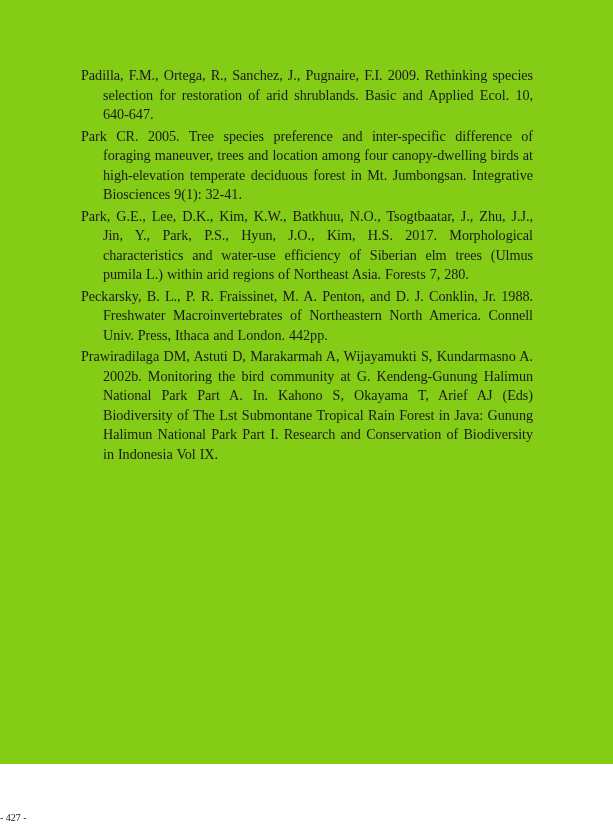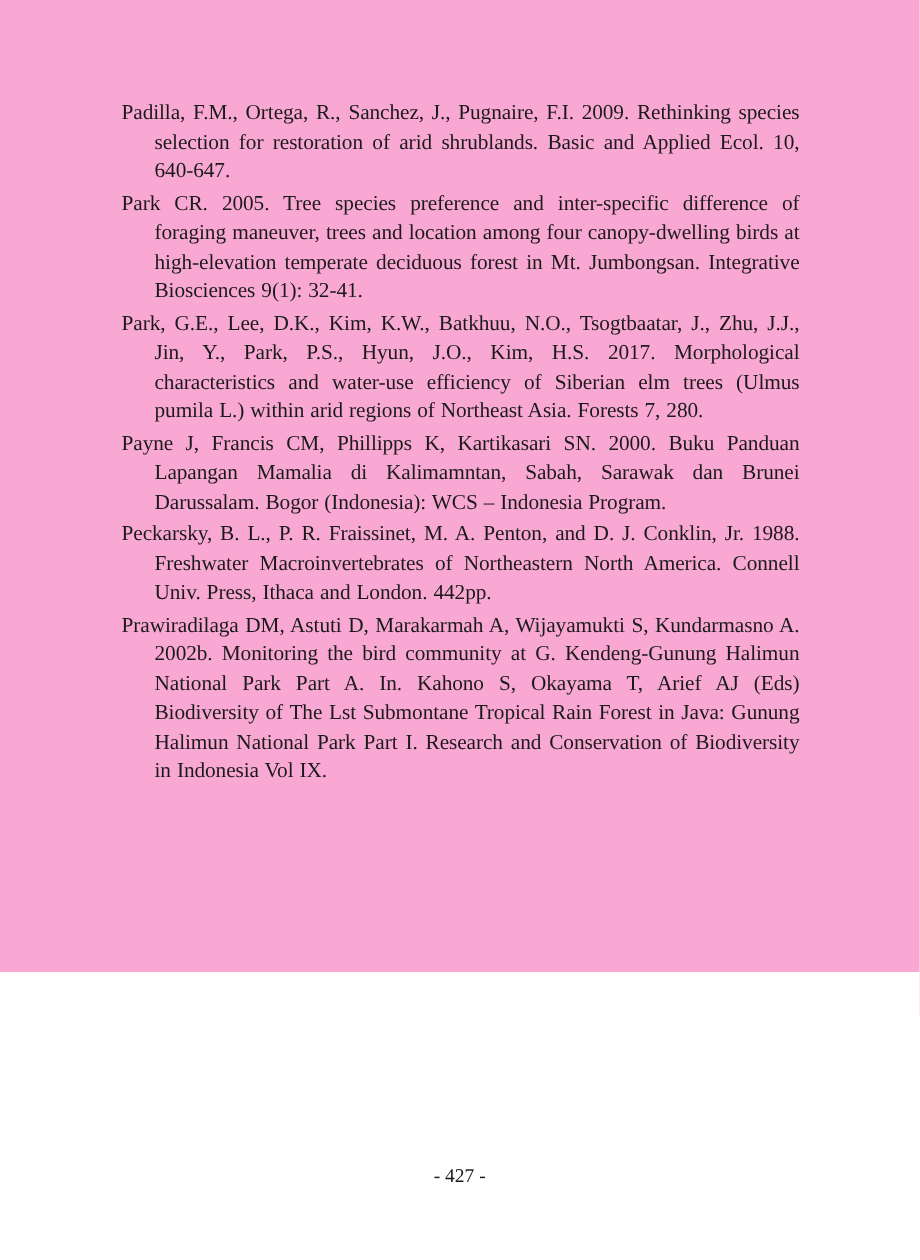--- a/index.html
+++ b/index.html
@@ -13,22 +13,22 @@
     position: relative;
     overflow: hidden;
     font-family: "DejaVu Serif", "Liberation Serif", serif;
     color: #1a1a1a;
   }
   .page {
     position: absolute;
     left: 0;
     top: 0;
     width: 613px;
-    height: 648px;
-    background: #f9a8d4;
+    height: 764px;
+    background: #84cc16;
   }
   .references {
     position: absolute;
     left: 81px;
     top: 66px;
     width: 452px;
     margin: 0;
     padding: 0;
     list-style: none;
   }
@@ -40,34 +40,33 @@
     padding-left: 22px;
     text-indent: -22px;
     margin: 0 0 2px 0;
     word-spacing: 0.5px;
     letter-spacing: -0.05px;
   }
   .page-number {
     position: absolute;
     left: 0;
     width: 613px;
-    top: 776px;
-    text-align: center;
+    top: 812px;
+    text-align: left;
     font-family: "Liberation Serif", "DejaVu Serif", serif;
-    font-size: 13px;
+    font-size: 10px;
     color: #1a1a1a;
   }
 </style>
 </head>
 <body>
 
 <div class="page">
   <ul class="references">
     <li class="ref">Padilla, F.M., Ortega, R., Sanchez, J., Pugnaire, F.I. 2009. Rethinking species selection for restoration of arid shrublands. Basic and Applied Ecol. 10, 640-647.</li>
     <li class="ref">Park CR. 2005. Tree species preference and inter-specific difference of foraging maneuver, trees and location among four canopy-dwelling birds at high-elevation temperate deciduous forest in Mt. Jumbongsan. Integrative Biosciences 9(1): 32-41.</li>
     <li class="ref">Park, G.E., Lee, D.K., Kim, K.W., Batkhuu, N.O., Tsogtbaatar, J., Zhu, J.J., Jin, Y., Park, P.S., Hyun, J.O., Kim, H.S. 2017. Morphological characteristics and water-use efficiency of Siberian elm trees (Ulmus pumila L.) within arid regions of Northeast Asia. Forests 7, 280.</li>
-    <li class="ref">Payne J, Francis CM, Phillipps K, Kartikasari SN. 2000. Buku Panduan Lapangan Mamalia di Kalimamntan, Sabah, Sarawak dan Brunei Darussalam. Bogor (Indonesia): WCS – Indonesia Program.</li>
     <li class="ref">Peckarsky, B. L., P. R. Fraissinet, M. A. Penton, and D. J. Conklin, Jr. 1988. Freshwater Macroinvertebrates of Northeastern North America. Connell Univ. Press, Ithaca and London. 442pp.</li>
     <li class="ref">Prawiradilaga DM, Astuti D, Marakarmah A, Wijayamukti S, Kundarmasno A. 2002b. Monitoring the bird community at G. Kendeng-Gunung Halimun National Park Part A. In. Kahono S, Okayama T, Arief AJ (Eds) Biodiversity of The Lst Submontane Tropical Rain Forest in Java: Gunung Halimun National Park Part I. Research and Conservation of Biodiversity in Indonesia Vol IX.</li>
   </ul>
 
   <div class="page-number">- 427 -</div>
 </div>
 
 </body></html>

